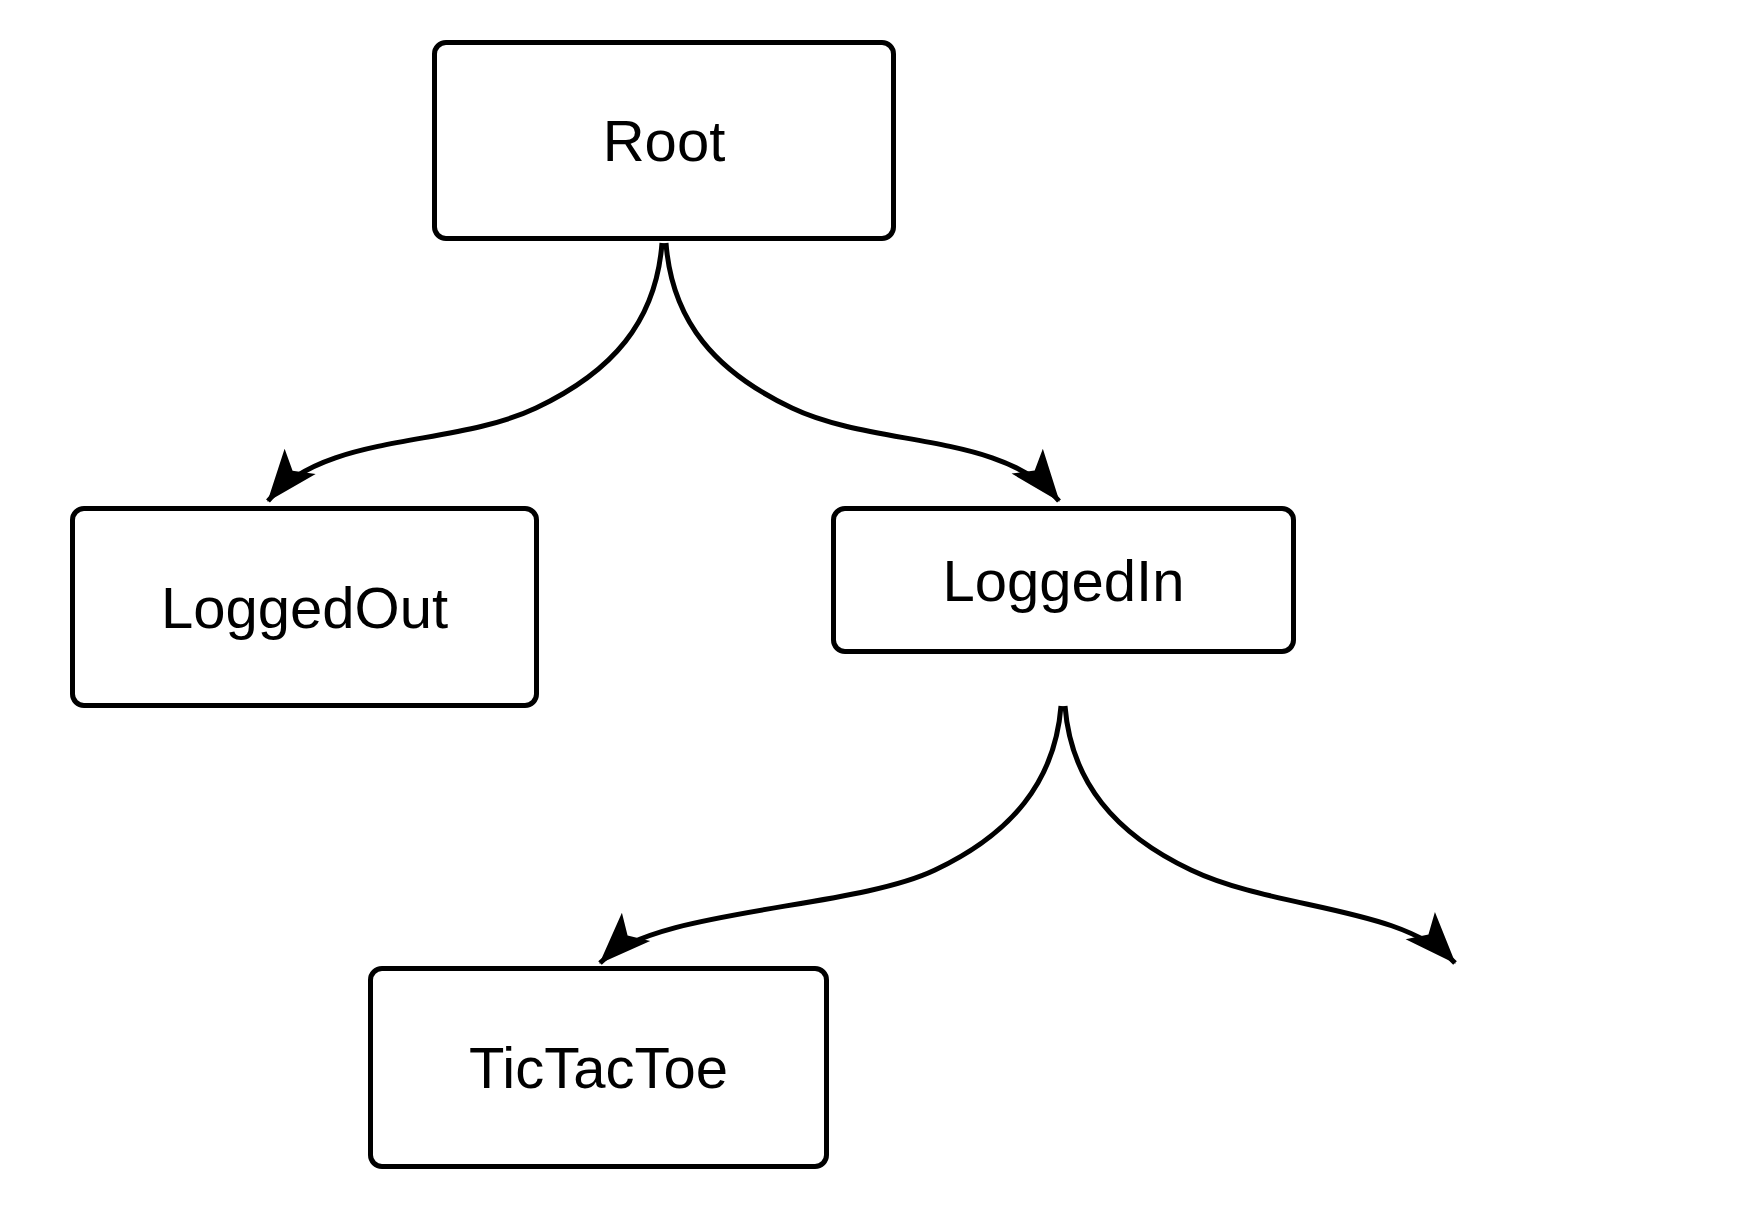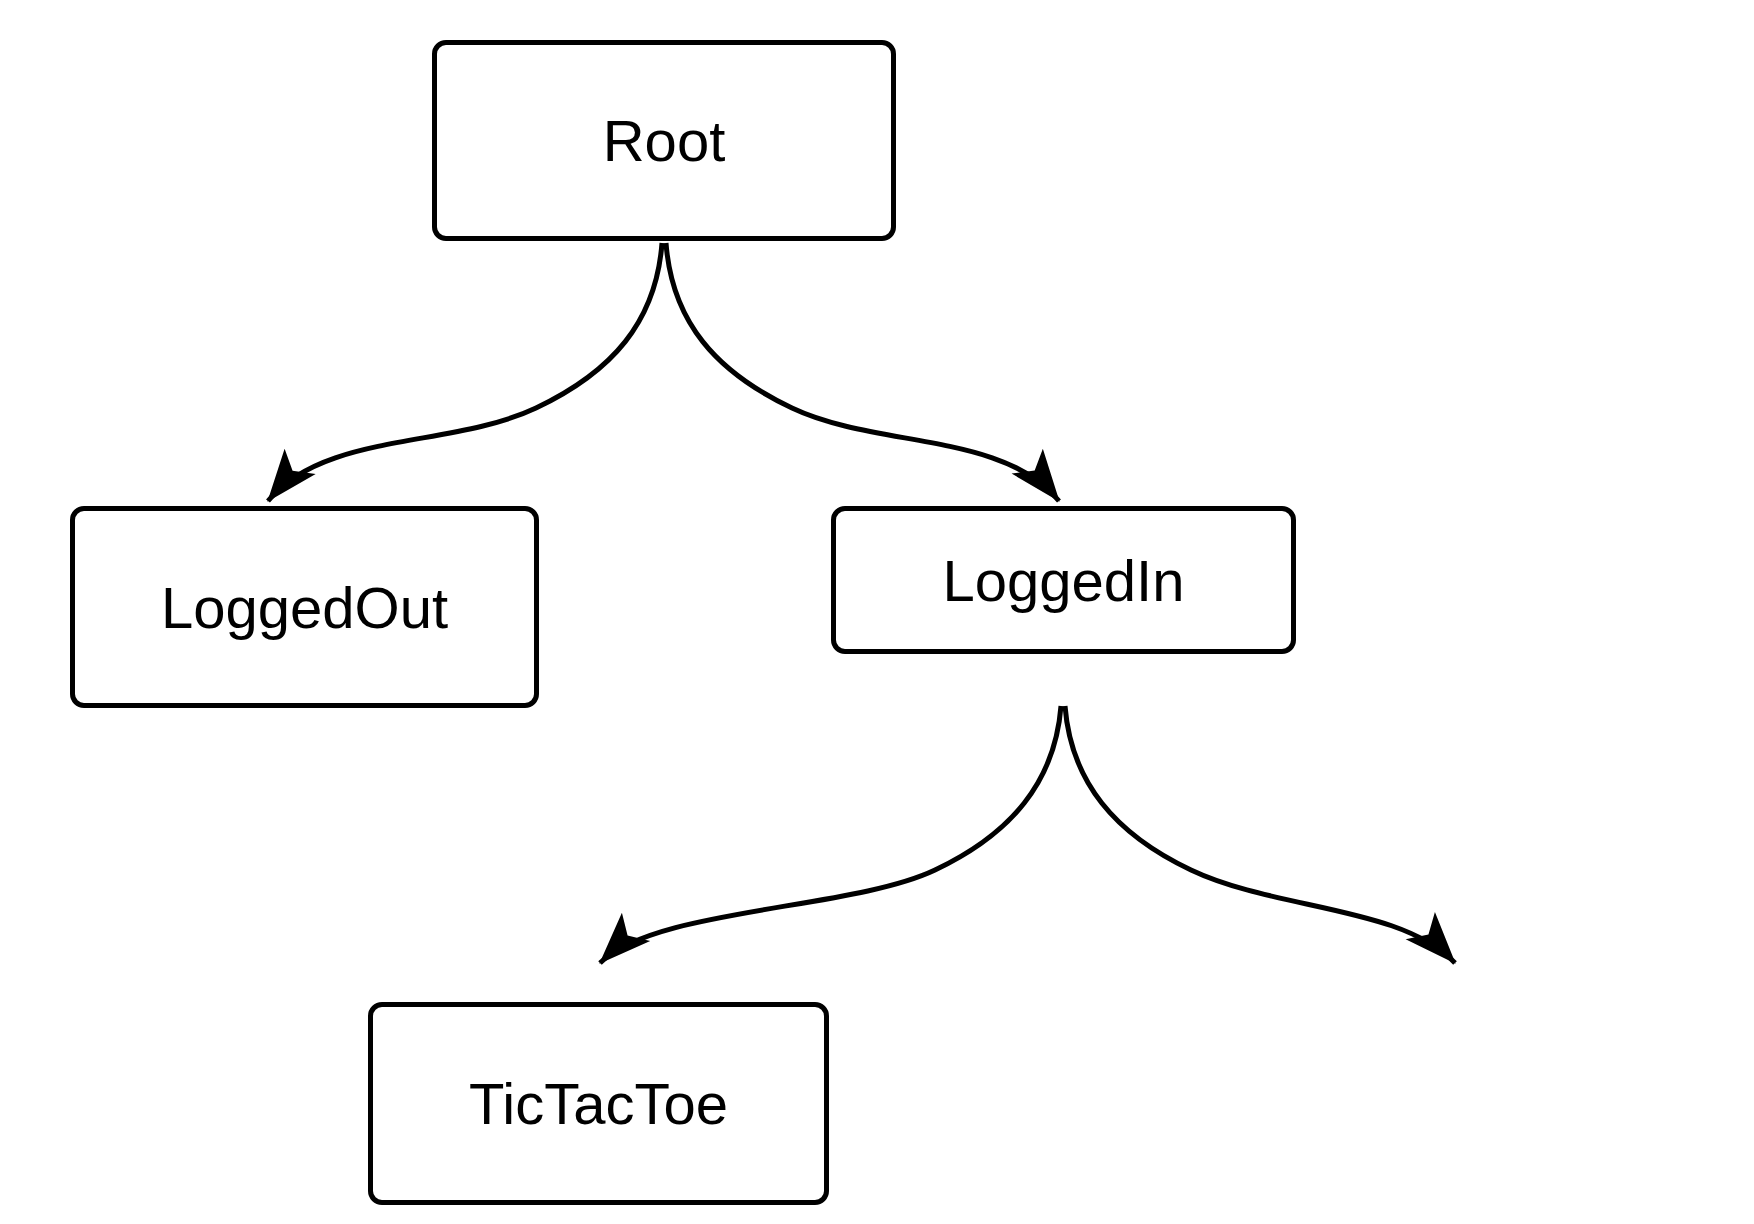--- a/index.html
+++ b/index.html
@@ -39,21 +39,21 @@
   }
   .node-label {
     font-size: 58px;
     color: #000000;
     letter-spacing: 0px;
     white-space: nowrap;
   }
   .pos-root       { left: 432px;  top: 40px;  width: 464px; height: 201px; }
   .pos-loggedout  { left: 30px;   top: 506px; width: 469px; height: 202px; margin-left: 40px; }
   .pos-loggedin   { left: 831px;  top: 506px; width: 465px; height: 148px; }
-  .pos-tictactoe  { left: 368px;  top: 966px; width: 461px; height: 203px; margin-top: 36px; }
+  .pos-tictactoe  { left: 368px;  top: 966px; width: 461px; height: 203px; }
   .pos-offgame    { left: 1228px; top: 966px; width: 466px; height: 205px; }
 </style>
 </head>
 <body>
 
 <div class="stage">
 
   <svg class="edge-layer" viewBox="0 0 1754 1224" xmlns="http://www.w3.org/2000/svg">
     <defs>
       <marker id="arrowhead" markerUnits="userSpaceOnUse" markerWidth="56" markerHeight="44" refX="53" refY="22" orient="auto">

